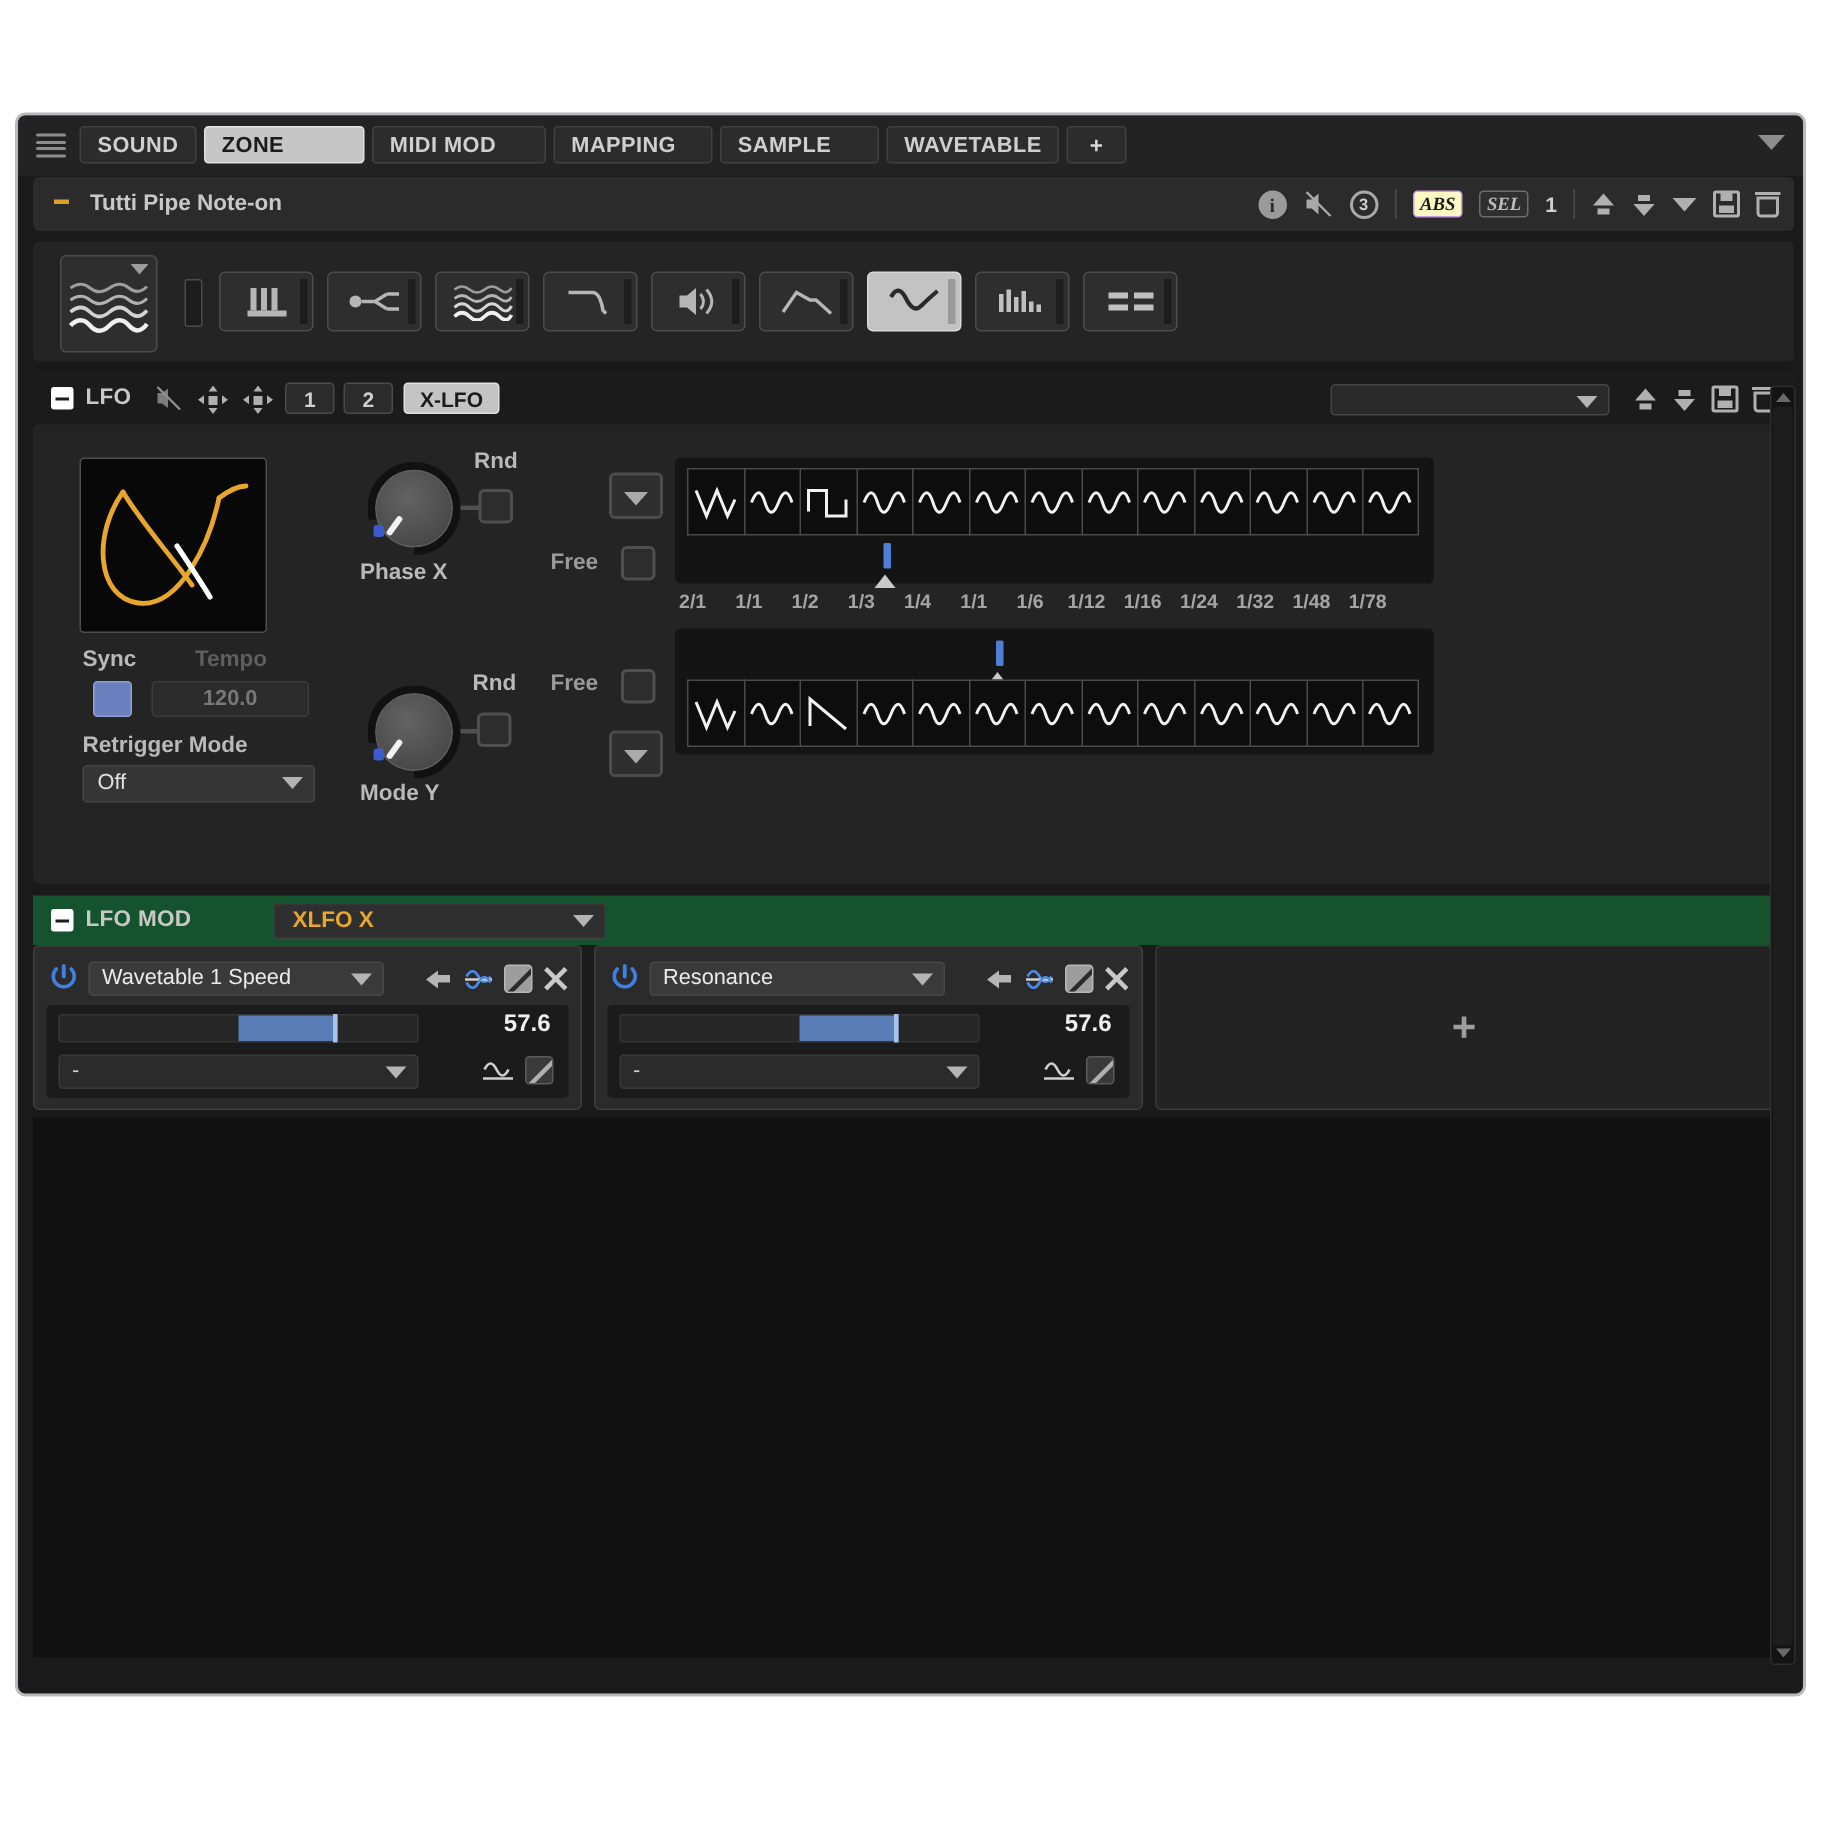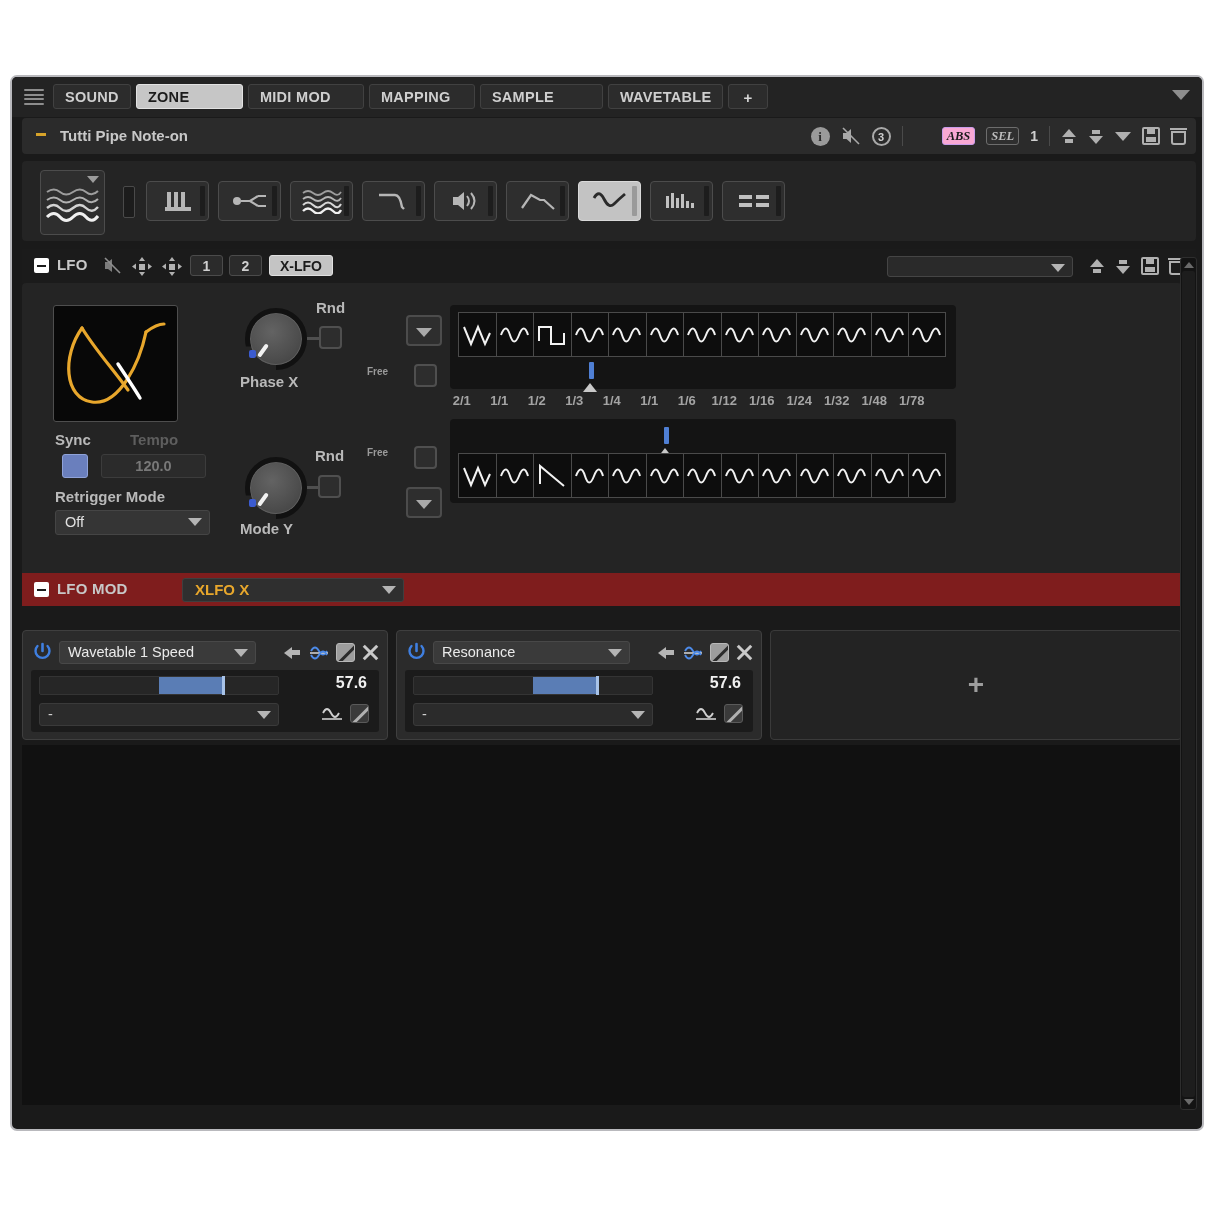--- a/index.html
+++ b/index.html
@@ -33,21 +33,21 @@
   .preset-name{position:absolute;left:38px;top:9px;font-size:15px;font-weight:bold;color:#c8c8c8;}
   .pb-icons{position:absolute;right:10px;top:0;height:36px;display:flex;align-items:center;gap:11px;}
   .pb-icons .ic{color:#a9a9a9;display:flex;align-items:center;}
   .info-i{width:19px;height:19px;border-radius:50%;background:#9a9a9a;color:#2b2b2b;
     font-size:13px;font-weight:bold;text-align:center;line-height:19px;font-family:"Liberation Serif",serif;}
   .poly3{width:19px;height:19px;border-radius:50%;border:2px solid #a9a9a9;color:#cfcfcf;
     font-size:11px;font-weight:bold;text-align:center;line-height:17px;box-sizing:border-box;}
   .vsep{width:1px;height:20px;background:#4a4a4a;}
   .badge{height:18px;line-height:17px;padding:0 4px;border-radius:3px;font-size:12.5px;
     font-style:italic;font-weight:bold;font-family:"Liberation Serif",serif;box-sizing:border-box;}
-  .badge.abs{background:#f9a8d4;color:#1b1b1b;border:1px solid #c99cea;margin-left:28px;}
+  .badge.abs{background:#fef9c3;color:#1b1b1b;border:1px solid #c99cea;}
   .badge.sel{background:#2f2f2f;color:#bdbdbd;border:1px solid #6d6d6d;}
   .num1{font-size:14px;font-weight:bold;color:#cfcfcf;}
   .disk{width:18px;height:18px;border:2px solid #b0b0b0;border-radius:2px;position:relative;box-sizing:border-box;}
   .disk:before{content:"";position:absolute;left:3px;top:-1px;width:8px;height:6px;background:#b0b0b0;}
   .disk:after{content:"";position:absolute;left:2px;bottom:1px;width:10px;height:5px;background:#b0b0b0;}
   .trash{width:15px;height:17px;position:relative;}
   .trash:before{content:"";position:absolute;left:0;top:3px;width:15px;height:14px;
     border:2px solid #b0b0b0;border-radius:0 0 3px 3px;box-sizing:border-box;}
   .trash:after{content:"";position:absolute;left:-1px;top:0;width:17px;height:2.5px;background:#b0b0b0;}
 
@@ -112,21 +112,21 @@
   .knob{position:absolute;width:52px;height:52px;border-radius:50%;
     background:radial-gradient(circle at 42% 36%,#636363 0%,#4e4e4e 58%,#3e3e3e 100%);
     box-shadow:inset 0 0 0 1px #5e5e5e;}
   .knob .ring{position:absolute;left:-5px;top:-5px;width:62px;height:62px;border-radius:50%;
     border:5px solid #111111;box-sizing:border-box;clip-path:polygon(0 0,100% 0,100% 100%,50% 100%,50% 62%,0 62%);}
   .knob .ptr{position:absolute;left:11px;top:30px;width:4px;height:15px;background:#f2f2f2;
     border-radius:2px;transform:rotate(36deg);}
   .knob .dot{position:absolute;left:-1px;bottom:7px;width:7px;height:8px;background:#3b5bcf;border-radius:2px;}
   .knoblabel{position:absolute;font-size:15px;font-weight:bold;color:#b9b9b9;}
   .rndlabel{position:absolute;font-size:15px;font-weight:bold;color:#b9b9b9;}
-  .freelabel{position:absolute;font-size:10px;font-weight:bold;color:#9a9a9a;}
+  .freelabel{position:absolute;font-size:15px;font-weight:bold;color:#9a9a9a;}
   .chk{position:absolute;width:23px;height:23px;background:#2d2d2d;border:2px solid #4f4f4f;
     border-radius:4px;box-sizing:border-box;}
   .knobstem{position:absolute;height:3px;background:#4f4f4f;}
 
   .ddbtn{position:absolute;width:36px;height:31px;background:#2e2e2e;border:2px solid #4c4c4c;
     border-radius:4px;box-sizing:border-box;}
   .ddbtn:after{content:"";position:absolute;left:8px;top:11px;width:0;height:0;
     border-left:8px solid transparent;border-right:8px solid transparent;border-top:9px solid #aaaaaa;}
 
   .wavepanel{position:absolute;background:#141414;border-radius:4px;}
@@ -135,21 +135,21 @@
     border-right:none;background:#0d0d0d;}
   .wcell:last-child{border-right:1px solid #4a4a4a;}
   .wtrack{position:absolute;left:8px;height:40px;}
   .wmark{position:absolute;width:5px;height:17px;background:#4f7fd4;border-radius:1px;}
   .wtri{position:absolute;width:0;height:0;border-left:7px solid transparent;
     border-right:7px solid transparent;border-bottom:9px solid #c9c9c9;}
   .ticks{position:absolute;display:flex;}
   .ticks span{width:37.5px;text-align:center;font-size:13px;font-weight:bold;color:#a4a4a4;}
 
   
-  .lfomod-head{position:absolute;left:10px;top:496px;width:1160px;height:33px;background:#7f1d1d;}
+  .lfomod-head{position:absolute;left:10px;top:520px;width:1160px;height:33px;background:#14532d;}
   .xlfox-sel{position:absolute;left:160px;top:5px;width:222px;height:24px;background:#2f2f2f;
     border:1px solid #3f3f3f;border-radius:3px;box-sizing:border-box;}
   .xlfox-sel .xv{position:absolute;left:12px;top:2px;font-size:15px;font-weight:bold;color:#e8a72c;}
 
   .modslots{position:absolute;left:10px;top:553px;width:1160px;height:110px;display:flex;gap:8px;}
   .slot{width:366px;height:110px;background:#2b2b2b;border:1px solid #3f3f3f;border-radius:4px;
     position:relative;box-sizing:border-box;}
   .slot-empty{flex:1;background:#232323;border:1px solid #3a3a3a;border-radius:4px;position:relative;}
   .plusbig{position:absolute;left:50%;top:50%;transform:translate(-50%,-50%);color:#9d9d9d;
     font-size:28px;font-weight:bold;line-height:1;}
@@ -211,21 +211,21 @@
         <i></i>
         <i></i>
         <i></i>
         <i></i>
       </div>
     <div class="tabs">
       <div class="tab">SOUND</div>
       <div class="tab sel" style="width:107px">ZONE</div>
       <div class="tab" style="width:116px">MIDI MOD</div>
       <div class="tab" style="width:106px">MAPPING</div>
-      <div class="tab" style="width:123px">SAMPLE</div>
+      <div class="tab" style="width:106px">SAMPLE</div>
       <div class="tab">WAVETABLE</div>
       <div class="tab plus">+</div>
     </div>
     <div class="chev"></div>
   </div>
 
   <div class="presetbar">
     <div class="preset-dash"></div>
     <div class="preset-name">Tutti Pipe Note-on</div>
     <div class="pb-icons">

